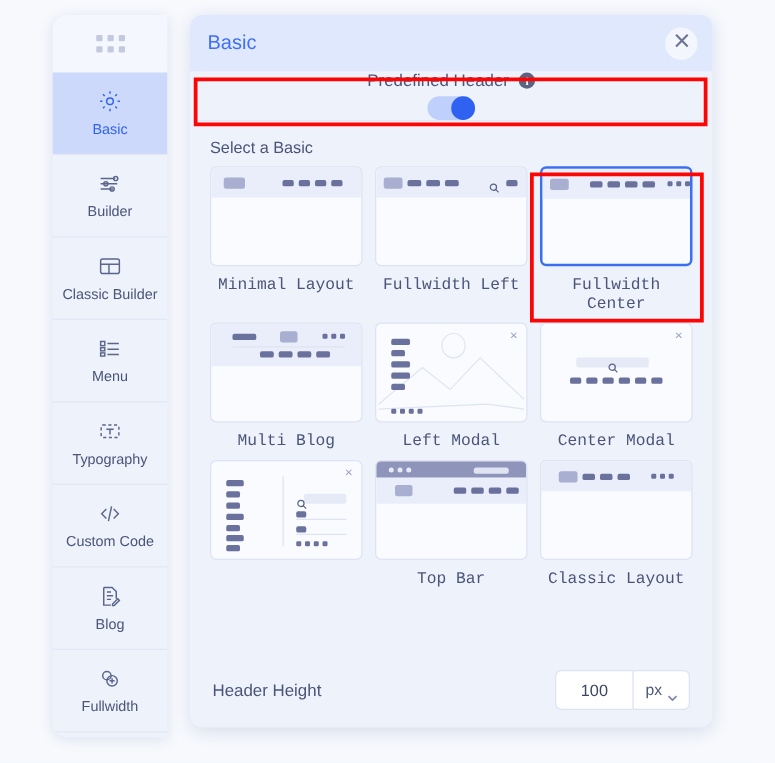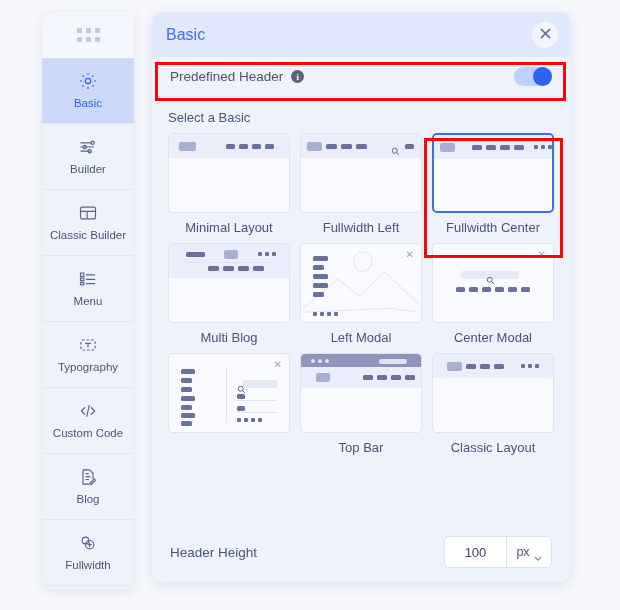--- a/index.html
+++ b/index.html
@@ -62,20 +62,21 @@
     display: flex; align-items: center; justify-content: center;
     cursor: pointer;
   }
   .close-btn svg { stroke: #6b7490; stroke-width: 1.8; }
 
   .predef-row {
     height: 40px; margin: 0 2px;
     display: flex; align-items: center; justify-content: space-between;
     padding: 0 16px;
     border-bottom: 1px solid #e2e8f6;
+    flex-direction: column;
   }
   .predef-left { display: flex; align-items: center; gap: 8px; }
   .predef-label { color: #4a5578; font-size: 13.5px; }
   .info-icon {
     width: 13px; height: 13px; border-radius: 50%;
     background: #5a6380; color: #fff;
     font-size: 9px; font-weight: bold;
     display: flex; align-items: center; justify-content: center;
     font-family: "Liberation Serif", serif;
     cursor: pointer;
@@ -90,21 +91,21 @@
     background: #2f62f0;
   }
 
   .sel-label { padding: 13px 16px 8px; color: #4a5578; font-size: 13px; }
 
   .grid {
     display: grid; grid-template-columns: repeat(3, 1fr);
     gap: 8px 10px;
     padding: 0 16px;
   }
-  .card { cursor: pointer; }
+  .card { cursor: pointer; font-family: Liberation Mono, monospace; }
   .thumb {
     position: relative;
     height: 80px;
     background: #f9fbfe;
     border: 1px solid #dde3f2;
     border-radius: 5px;
     overflow: hidden;
   }
   .card.selected .thumb { border: 2px solid #3a6ff2; }
   .cap {

